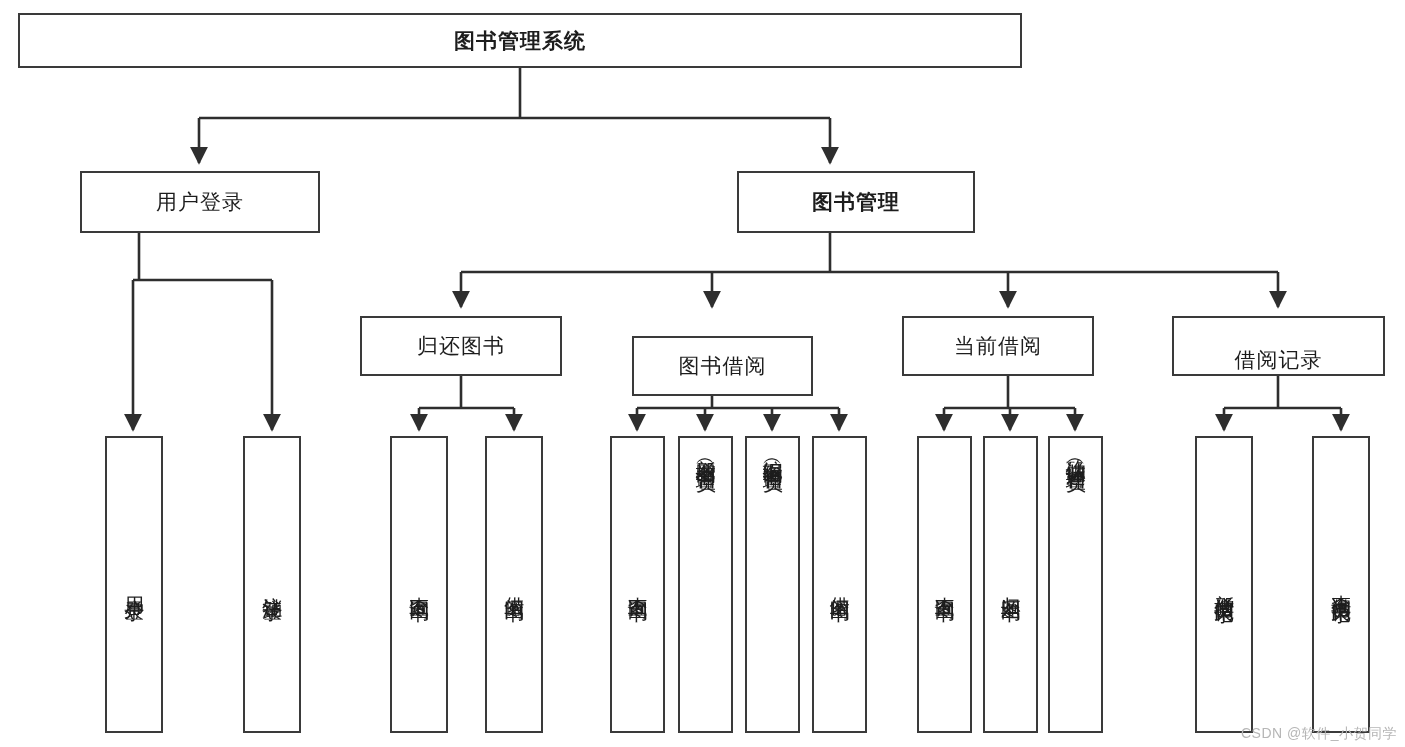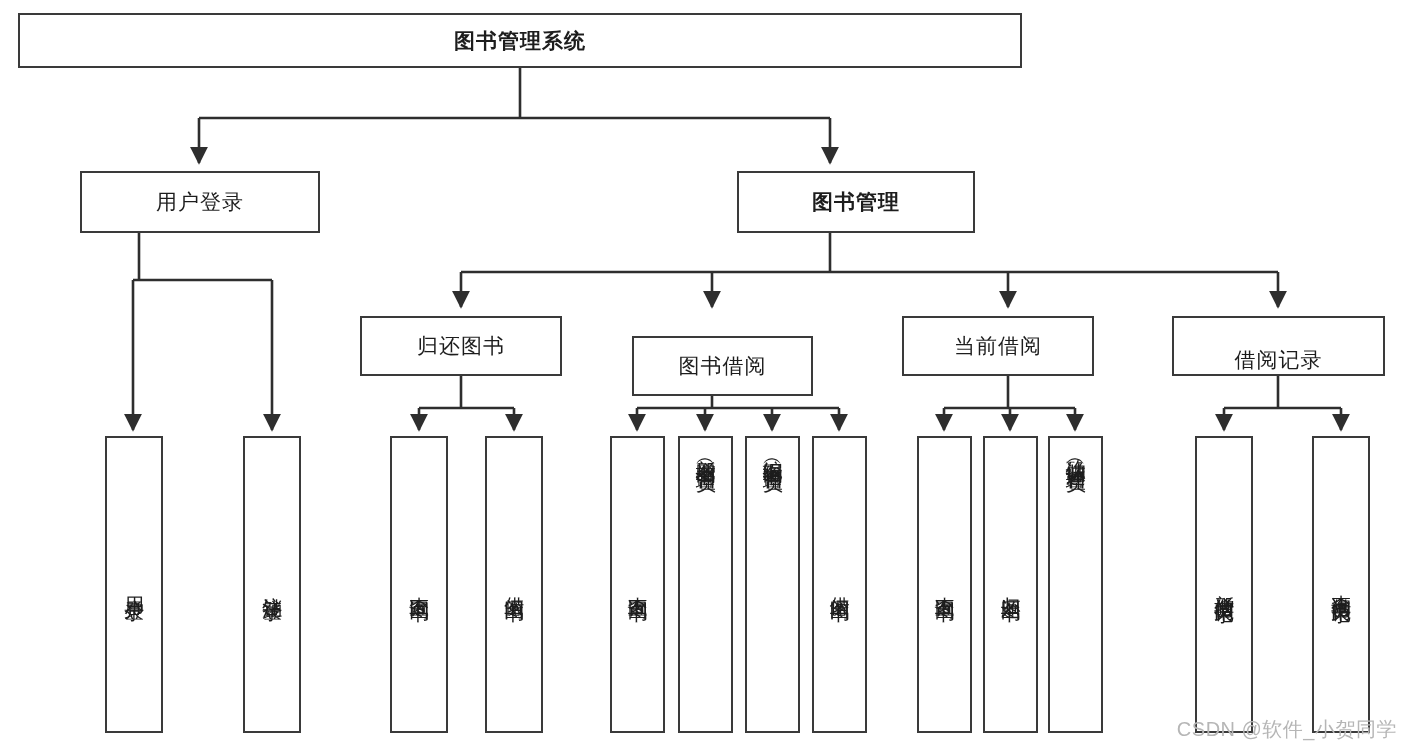--- a/index.html
+++ b/index.html
@@ -53,21 +53,21 @@
     left: 0;
     top: 0;
     width: 1405px;
     height: 747px;
     pointer-events: none;
   }
   .watermark {
     position: absolute;
     right: 8px;
     bottom: 4px;
-    font-size: 20px;
+    font-size: 14px;
     color: #b6b6b6;
     letter-spacing: 0.5px;
     white-space: nowrap;
   }
 </style>
 </head>
 <body>
 
 <div id="canvas">
 

